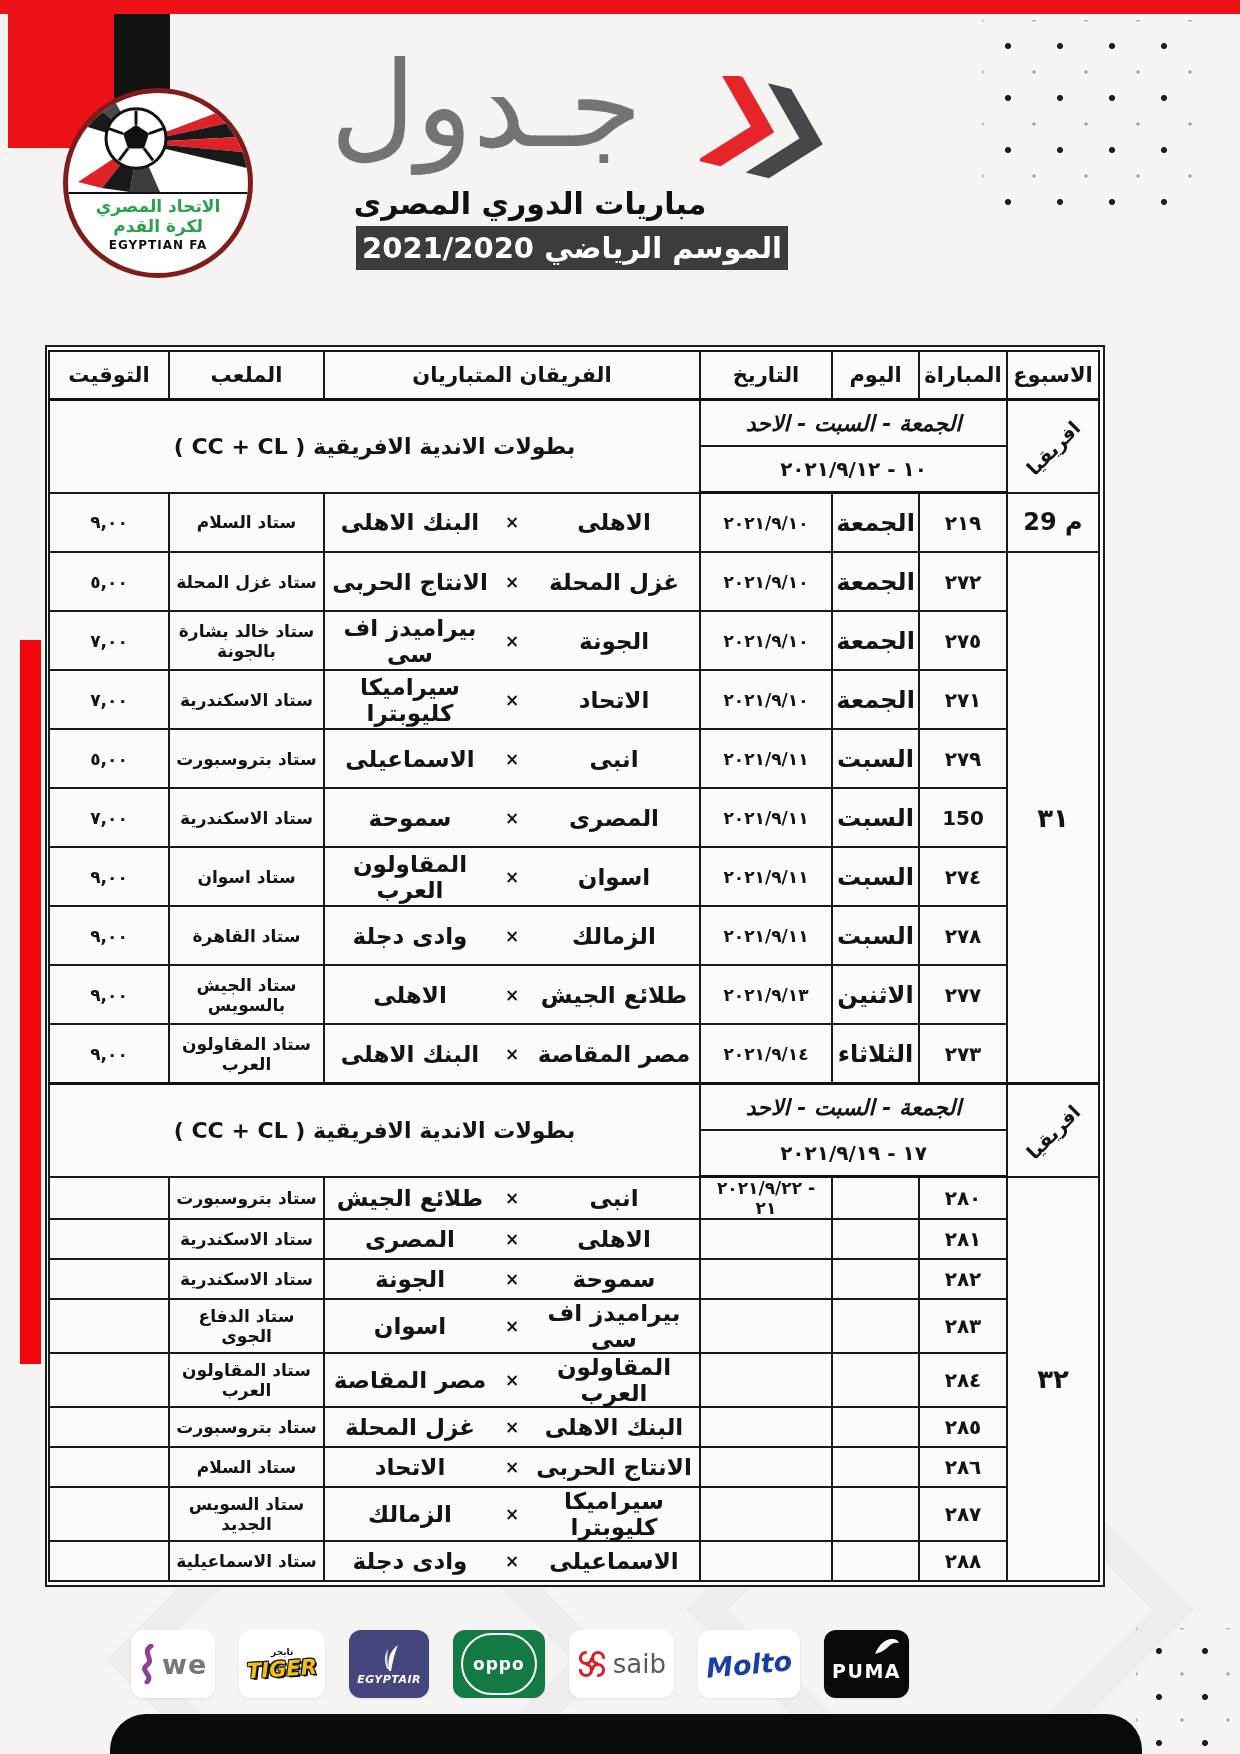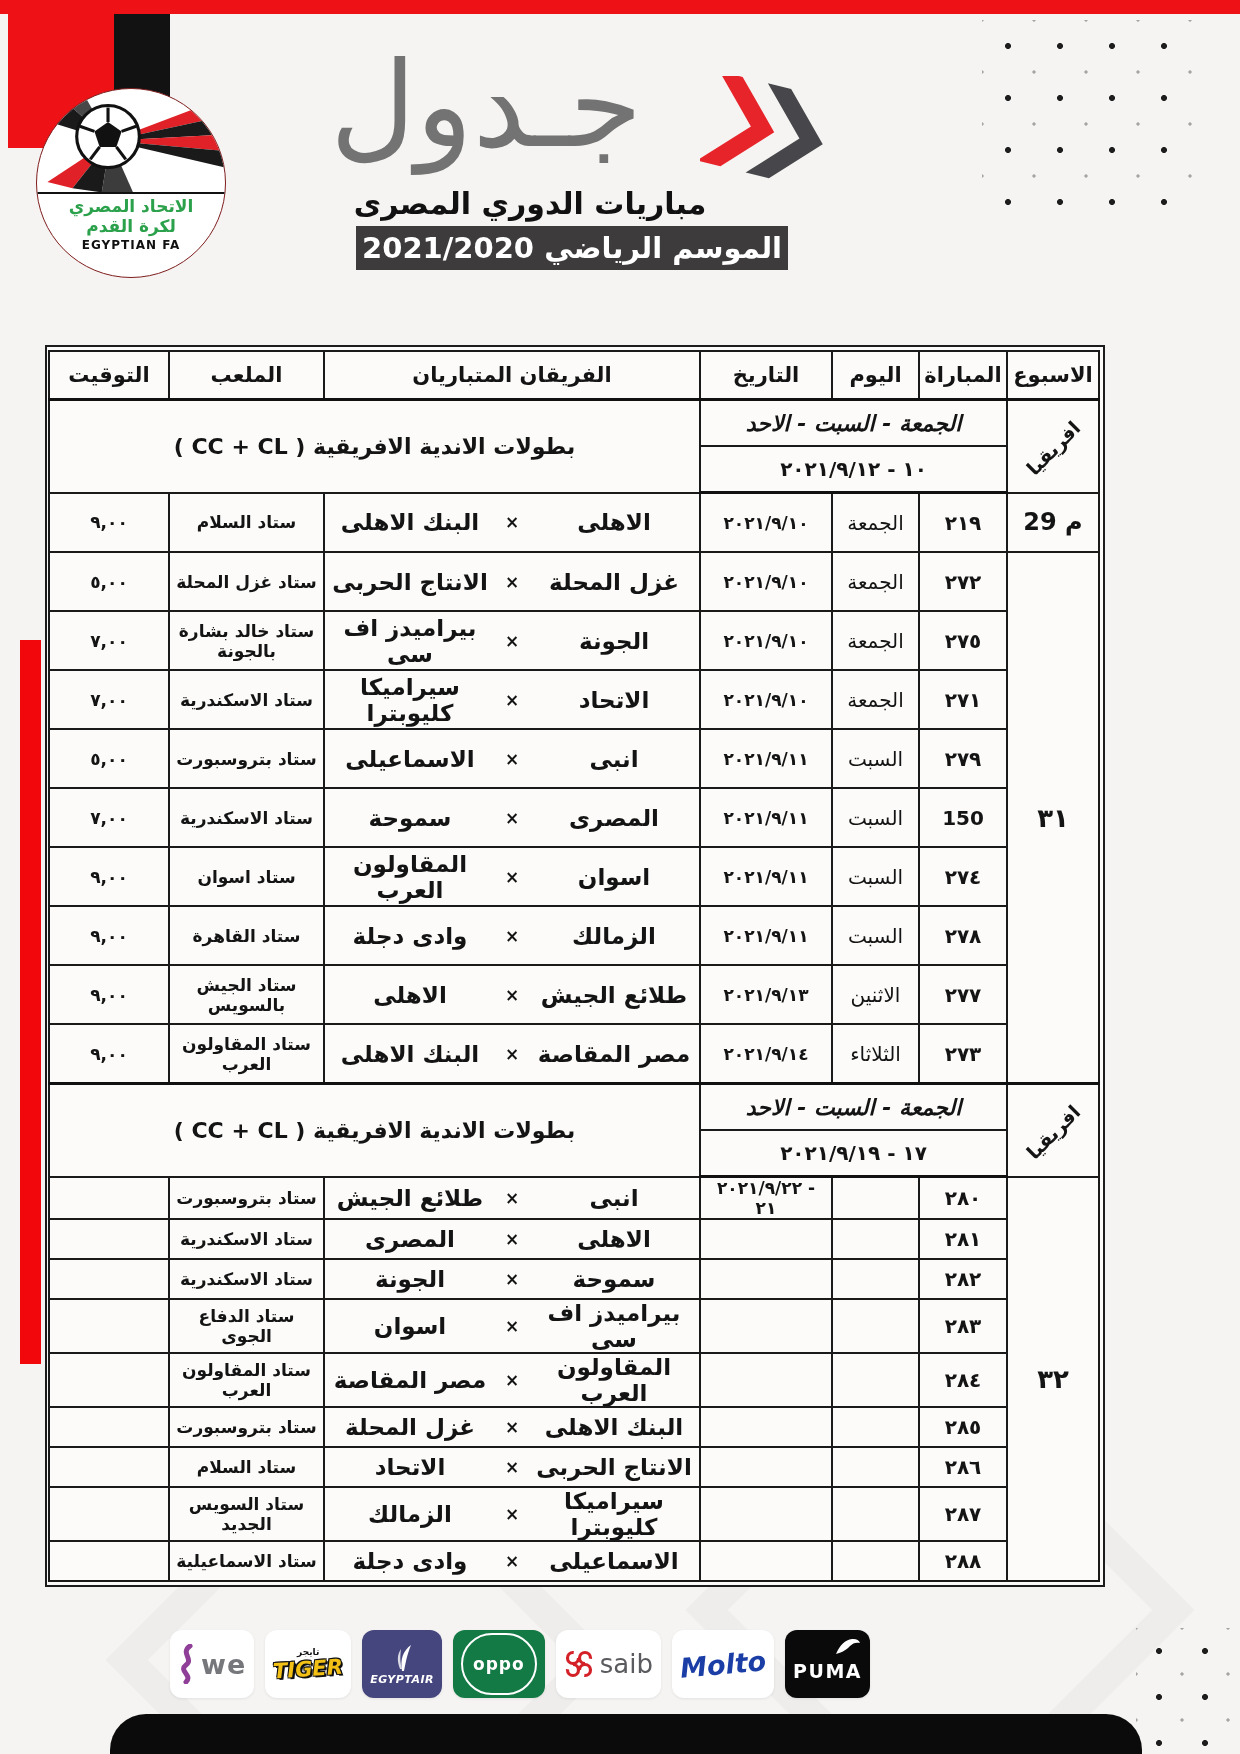--- a/index.html
+++ b/index.html
@@ -25,22 +25,22 @@
   .watermark-circle{position:absolute;left:210px;top:520px;width:720px;height:720px;border-radius:50%;
     border:26px solid rgba(60,60,60,.045);}
   .hex-tex{position:absolute;width:300px;height:300px;border:30px solid rgba(120,120,120,.05);transform:rotate(45deg);}
   .hex1{left:180px;top:1480px;}
   .hex2{left:760px;top:1430px;}
   .hex3{left:420px;top:860px;width:380px;height:380px;border-width:40px;border-color:rgba(140,120,120,.04);}
   .red-strip{position:absolute;left:20px;top:640px;width:21px;height:724px;background:#f2080c;}
   .bottom-bar{position:absolute;left:110px;top:1714px;width:1032px;height:60px;background:#0b0b0b;border-radius:36px 36px 0 0;}
 
   
-  .efa-logo{position:absolute;left:36px;top:88px;width:190px;height:190px;border-radius:50%;
-    background:#ffffff;border:1px solid #7f1d1d;box-sizing:border-box;overflow:hidden;z-index:3;}
+  .efa-logo{position:absolute;left:63px;top:88px;width:190px;height:190px;border-radius:50%;
+    background:#ffffff;border:5px solid #7f1d1d;box-sizing:border-box;overflow:hidden;z-index:3;}
   .efa-art{position:absolute;left:0;top:0;width:100%;height:55%;}
   .efa-divider{position:absolute;left:0;top:55%;width:100%;height:2px;background:#111;}
   .efa-text{position:absolute;left:0;top:57%;width:100%;text-align:center;direction:rtl;}
   .efa-text .ar{color:#2aa14a;font-weight:700;font-size:17px;line-height:20px;}
   .efa-text .en{color:#111;font-weight:700;font-size:12px;letter-spacing:1px;margin-top:2px;}
 
   
   .main-title{position:absolute;left:330px;top:30px;width:400px;text-align:left;direction:rtl;
     color:#737373;font-weight:400;font-size:118px;line-height:150px;}
   .chevrons{position:absolute;left:700px;top:76px;width:130px;height:112px;}
@@ -53,21 +53,21 @@
   
   .schedule-wrap{position:absolute;left:45px;top:345px;width:1060px;box-sizing:border-box;
     border:2px solid #1c1c1c;padding:3px;background:#fbfaf8;direction:rtl;z-index:2;}
   table.sched{width:100%;border-collapse:collapse;table-layout:fixed;background:#fcfbfa;}
   table.sched th,table.sched td{border:2px solid #1a1a1a;vertical-align:middle;text-align:center;
     padding:0 3px;overflow:hidden;}
   table.sched th{height:46px;font-size:21px;font-weight:700;}
   tr.hdr th{border-bottom:3px solid #111;}
   td.num,span.ltrnum{direction:ltr;unicode-bidi:bidi-override;}
   td.match{font-size:20px;font-weight:700;}
-  td.day{font-size:20px;font-weight:400;}
+  td.day{font-size:24px;font-weight:700;}
   td.date{font-size:17px;font-weight:700;}
   td.stadium{font-size:17px;font-weight:700;}
   td.time{font-size:17px;font-weight:700;}
   td.teams{font-size:23px;font-weight:700;padding:0;}
   .teams-in{display:flex;align-items:center;width:100%;}
   .teams-in .t{flex:1;text-align:center;}
   .teams-in .vs{width:40px;text-align:center;font-size:17px;font-weight:700;}
   tr.sec31 td{height:57px;}
   tr.sec32 td{height:38px;}
   tr.band td{height:44px;}
@@ -75,21 +75,21 @@
   td.week.small{font-size:24px;}
   td.week .rot{display:inline-block;transform:rotate(-45deg);font-size:19px;font-weight:700;white-space:nowrap;}
   td.band-days{font-size:22px;font-weight:700;border-bottom:2px solid #1a1a1a;font-style:italic;}
   td.band-dates{font-size:20px;font-weight:700;}
   td.band-note{font-size:22px;font-weight:700;}
   tr.band-top td{border-top:3px solid #111;}
   tr.band-bottom td{border-bottom:3px solid #111;}
 
   
   .sponsors{position:absolute;left:0;top:1630px;width:1040px;display:flex;justify-content:center;
-    align-items:center;gap:11px;}
+    align-items:center;gap:24px;}
   .sp-card{height:68px;min-width:72px;background:#fff;border-radius:12px;display:flex;flex-direction:column;
     align-items:center;justify-content:center;box-shadow:0 1px 3px rgba(0,0,0,.08);padding:0 8px;box-sizing:border-box;}
   .sp-we{flex-direction:row;gap:5px;}
   .sp-we .we-txt{color:#76777b;font-size:27px;font-weight:700;letter-spacing:1px;}
   .sp-tiger .ar-mini{font-size:9px;font-weight:700;color:#111;line-height:9px;}
   .sp-tiger .tiger-txt{color:#f3c116;font-weight:700;font-style:italic;font-size:21px;
     text-shadow:-1px -1px 0 #111,1px -1px 0 #111,-1px 1px 0 #111,1px 1px 0 #111,2px 2px 0 #111;
     transform:rotate(-4deg);}
   .sp-egyptair{background:#46467f;}
   .sp-egyptair .ea-txt{color:#fff;font-style:italic;font-weight:700;font-size:11px;letter-spacing:.5px;}

